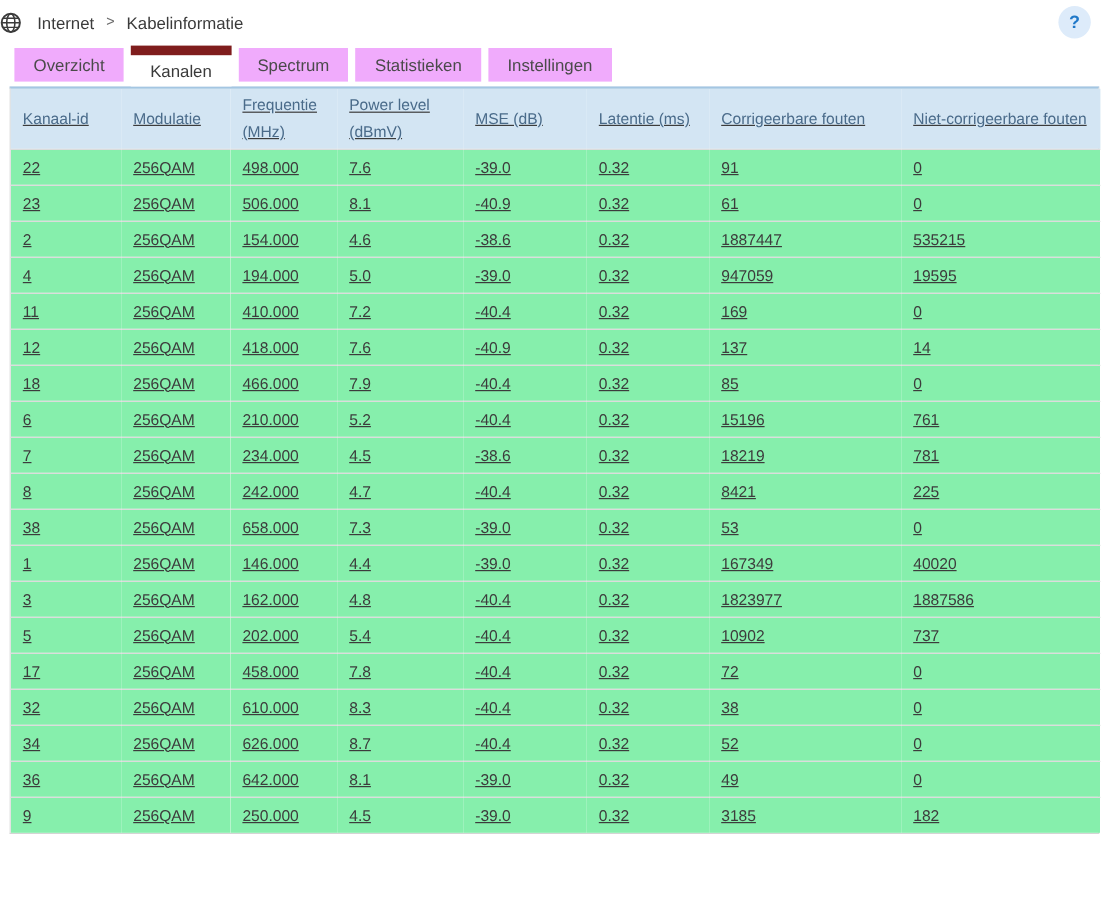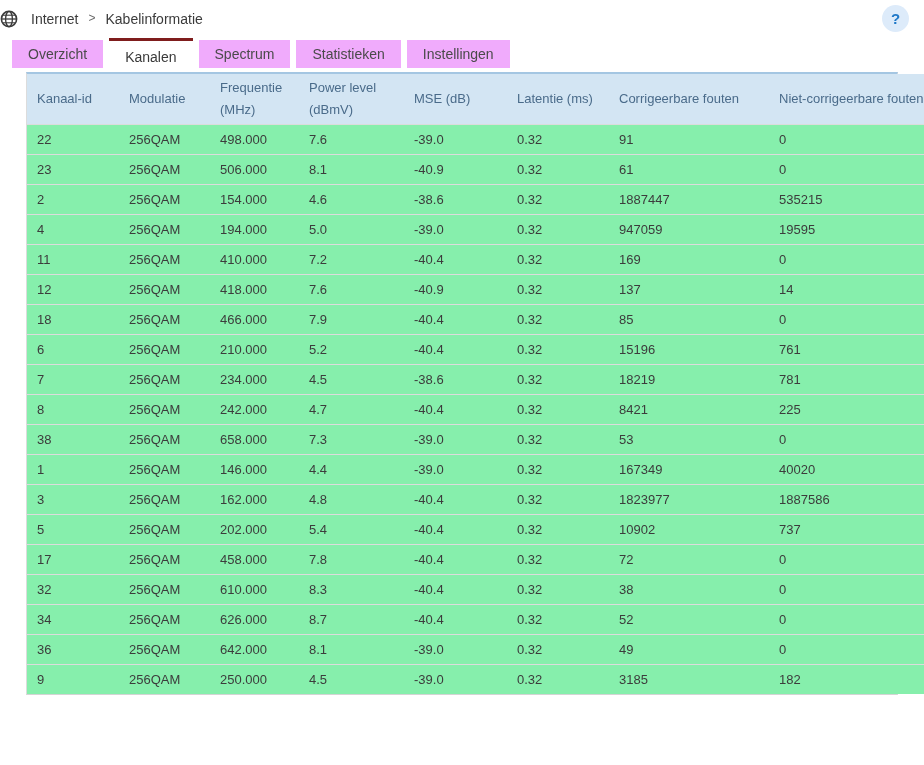--- a/index.html
+++ b/index.html
@@ -56,31 +56,32 @@
     display: flex; align-items: center;
     font-size: 14px;
     color: #4a4a4a;
     cursor: pointer;
     white-space: nowrap;
   }
   .tab.active {
     height: 34px;
     margin-bottom: 0;
     background: #ffffff;
-    border-top: 3px solid #7f1d1d;
+    border-top: 8px solid #7f1d1d;
     color: #3a3a3a;
   }
 
   
   .table-wrap {
-    margin: 0 26px;
+    margin: 0 8px;
     border-left: 1px solid #dcdcdc;
     border-right: 1px solid #dcdcdc;
     border-bottom: 1px solid #d4d4d4;
     border-top: 2px solid #a4c6e2;
+    text-decoration: underline;
   }
   table.channels {
     width: 100%;
     border-collapse: collapse;
     table-layout: fixed;
     font-size: 13px;
   }
   thead tr { background: #d3e5f3; height: 50px; }
   th {
     text-align: left;

